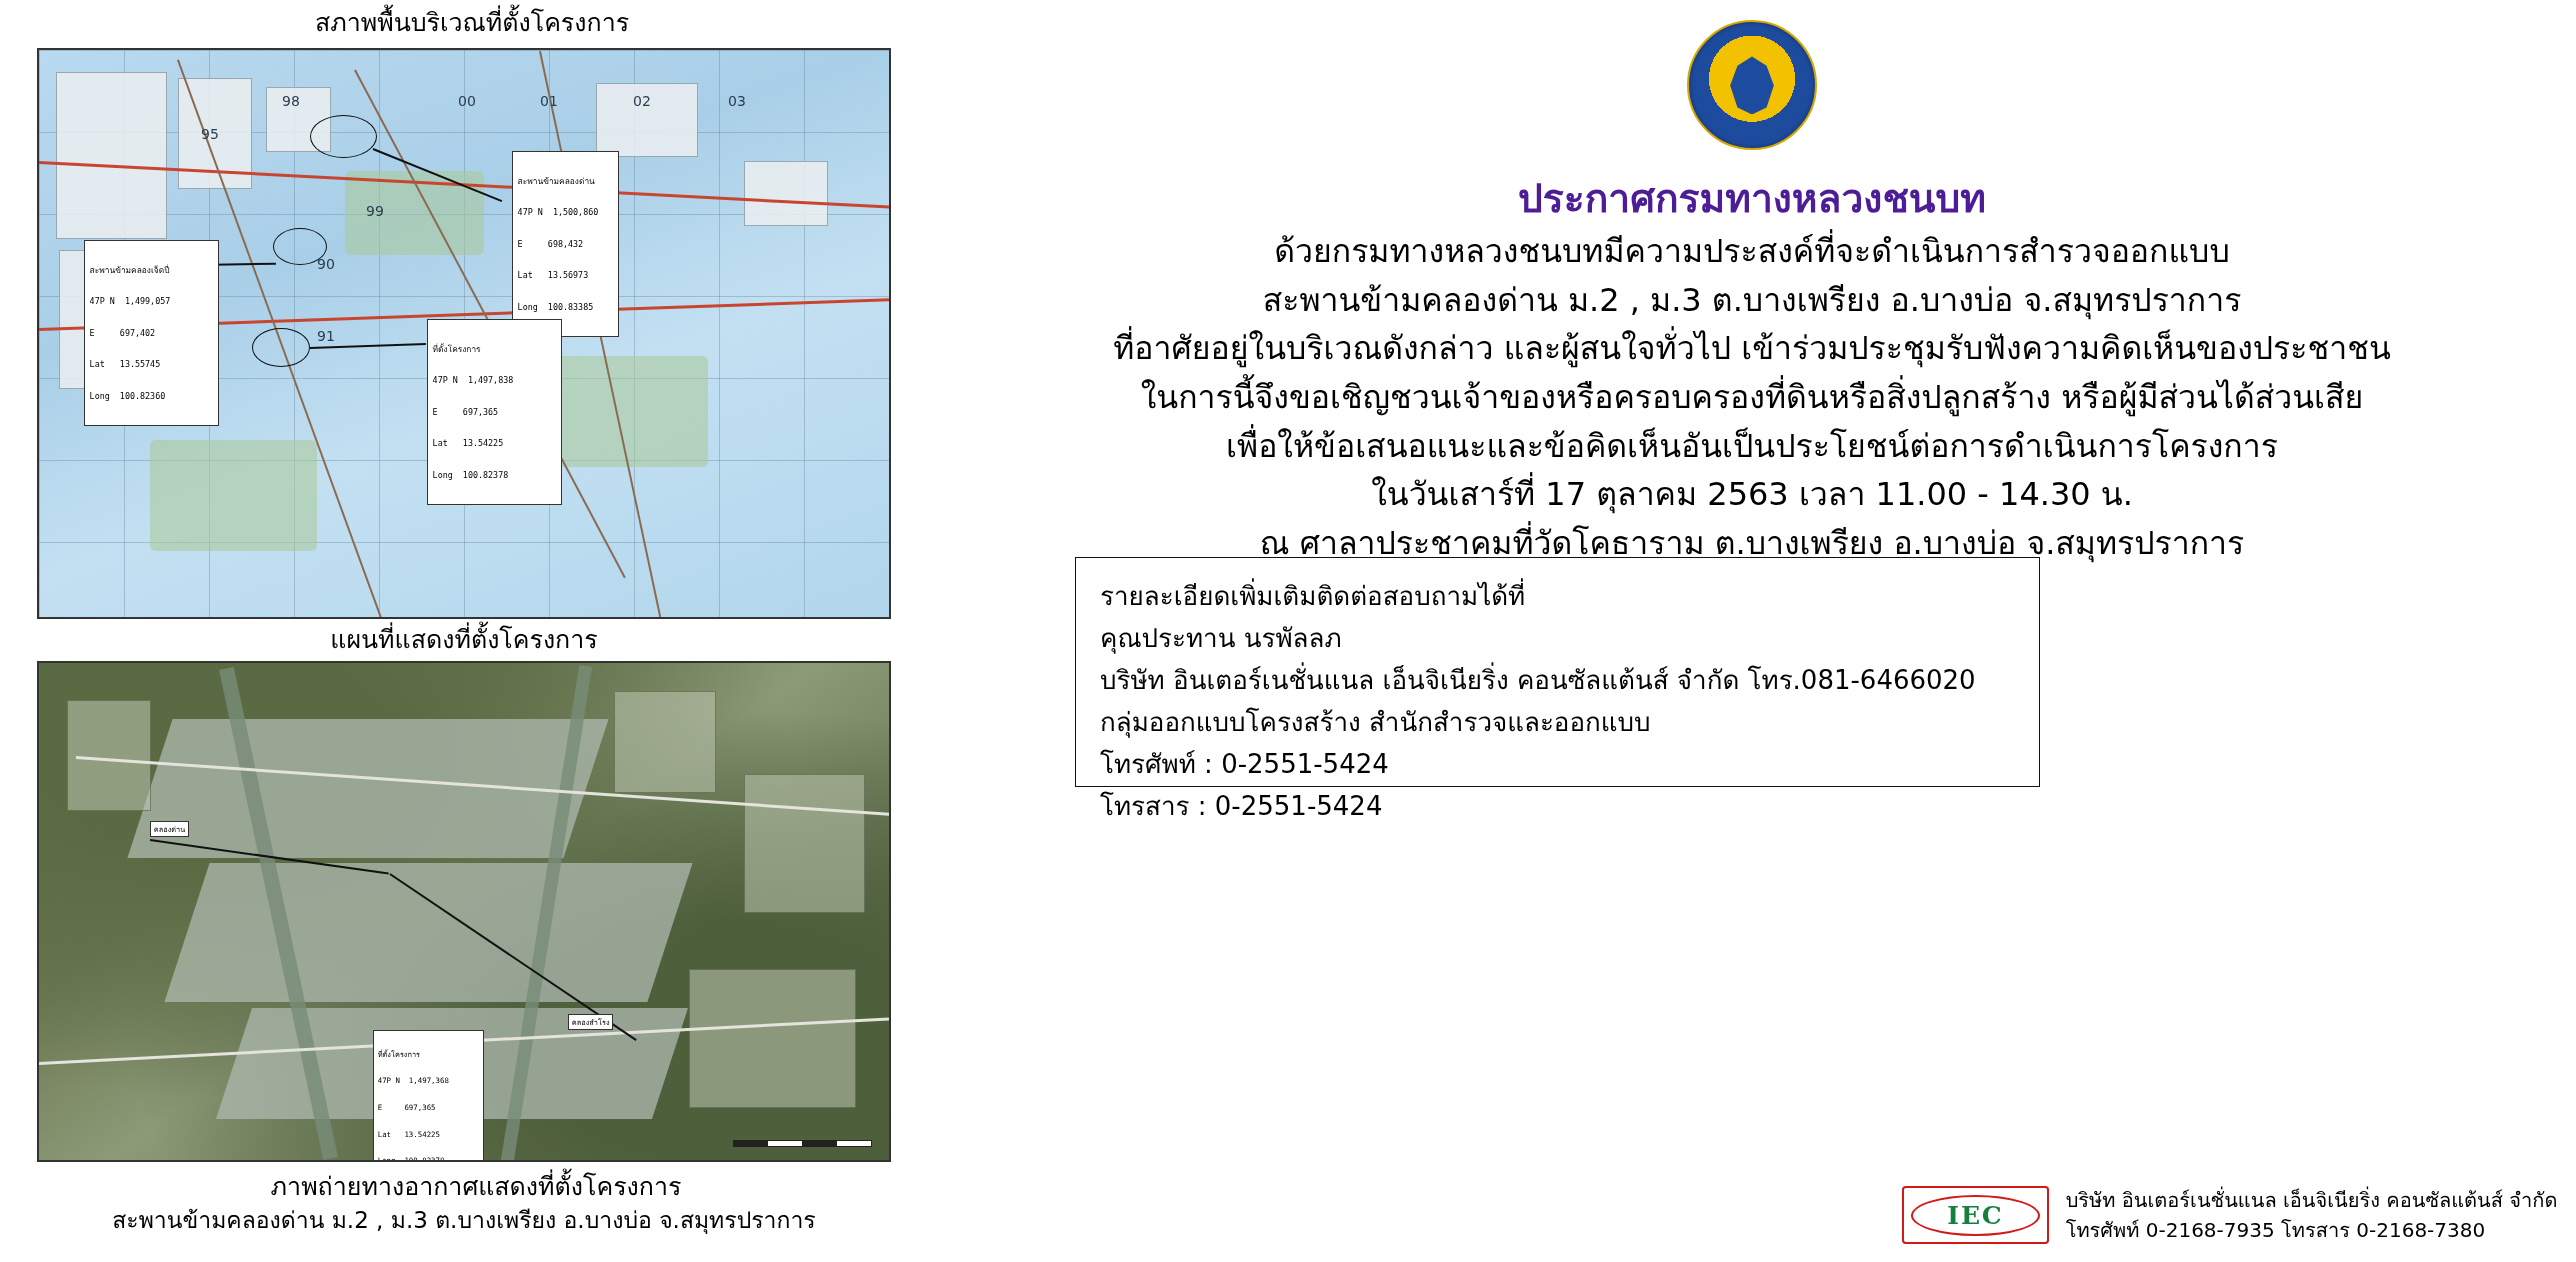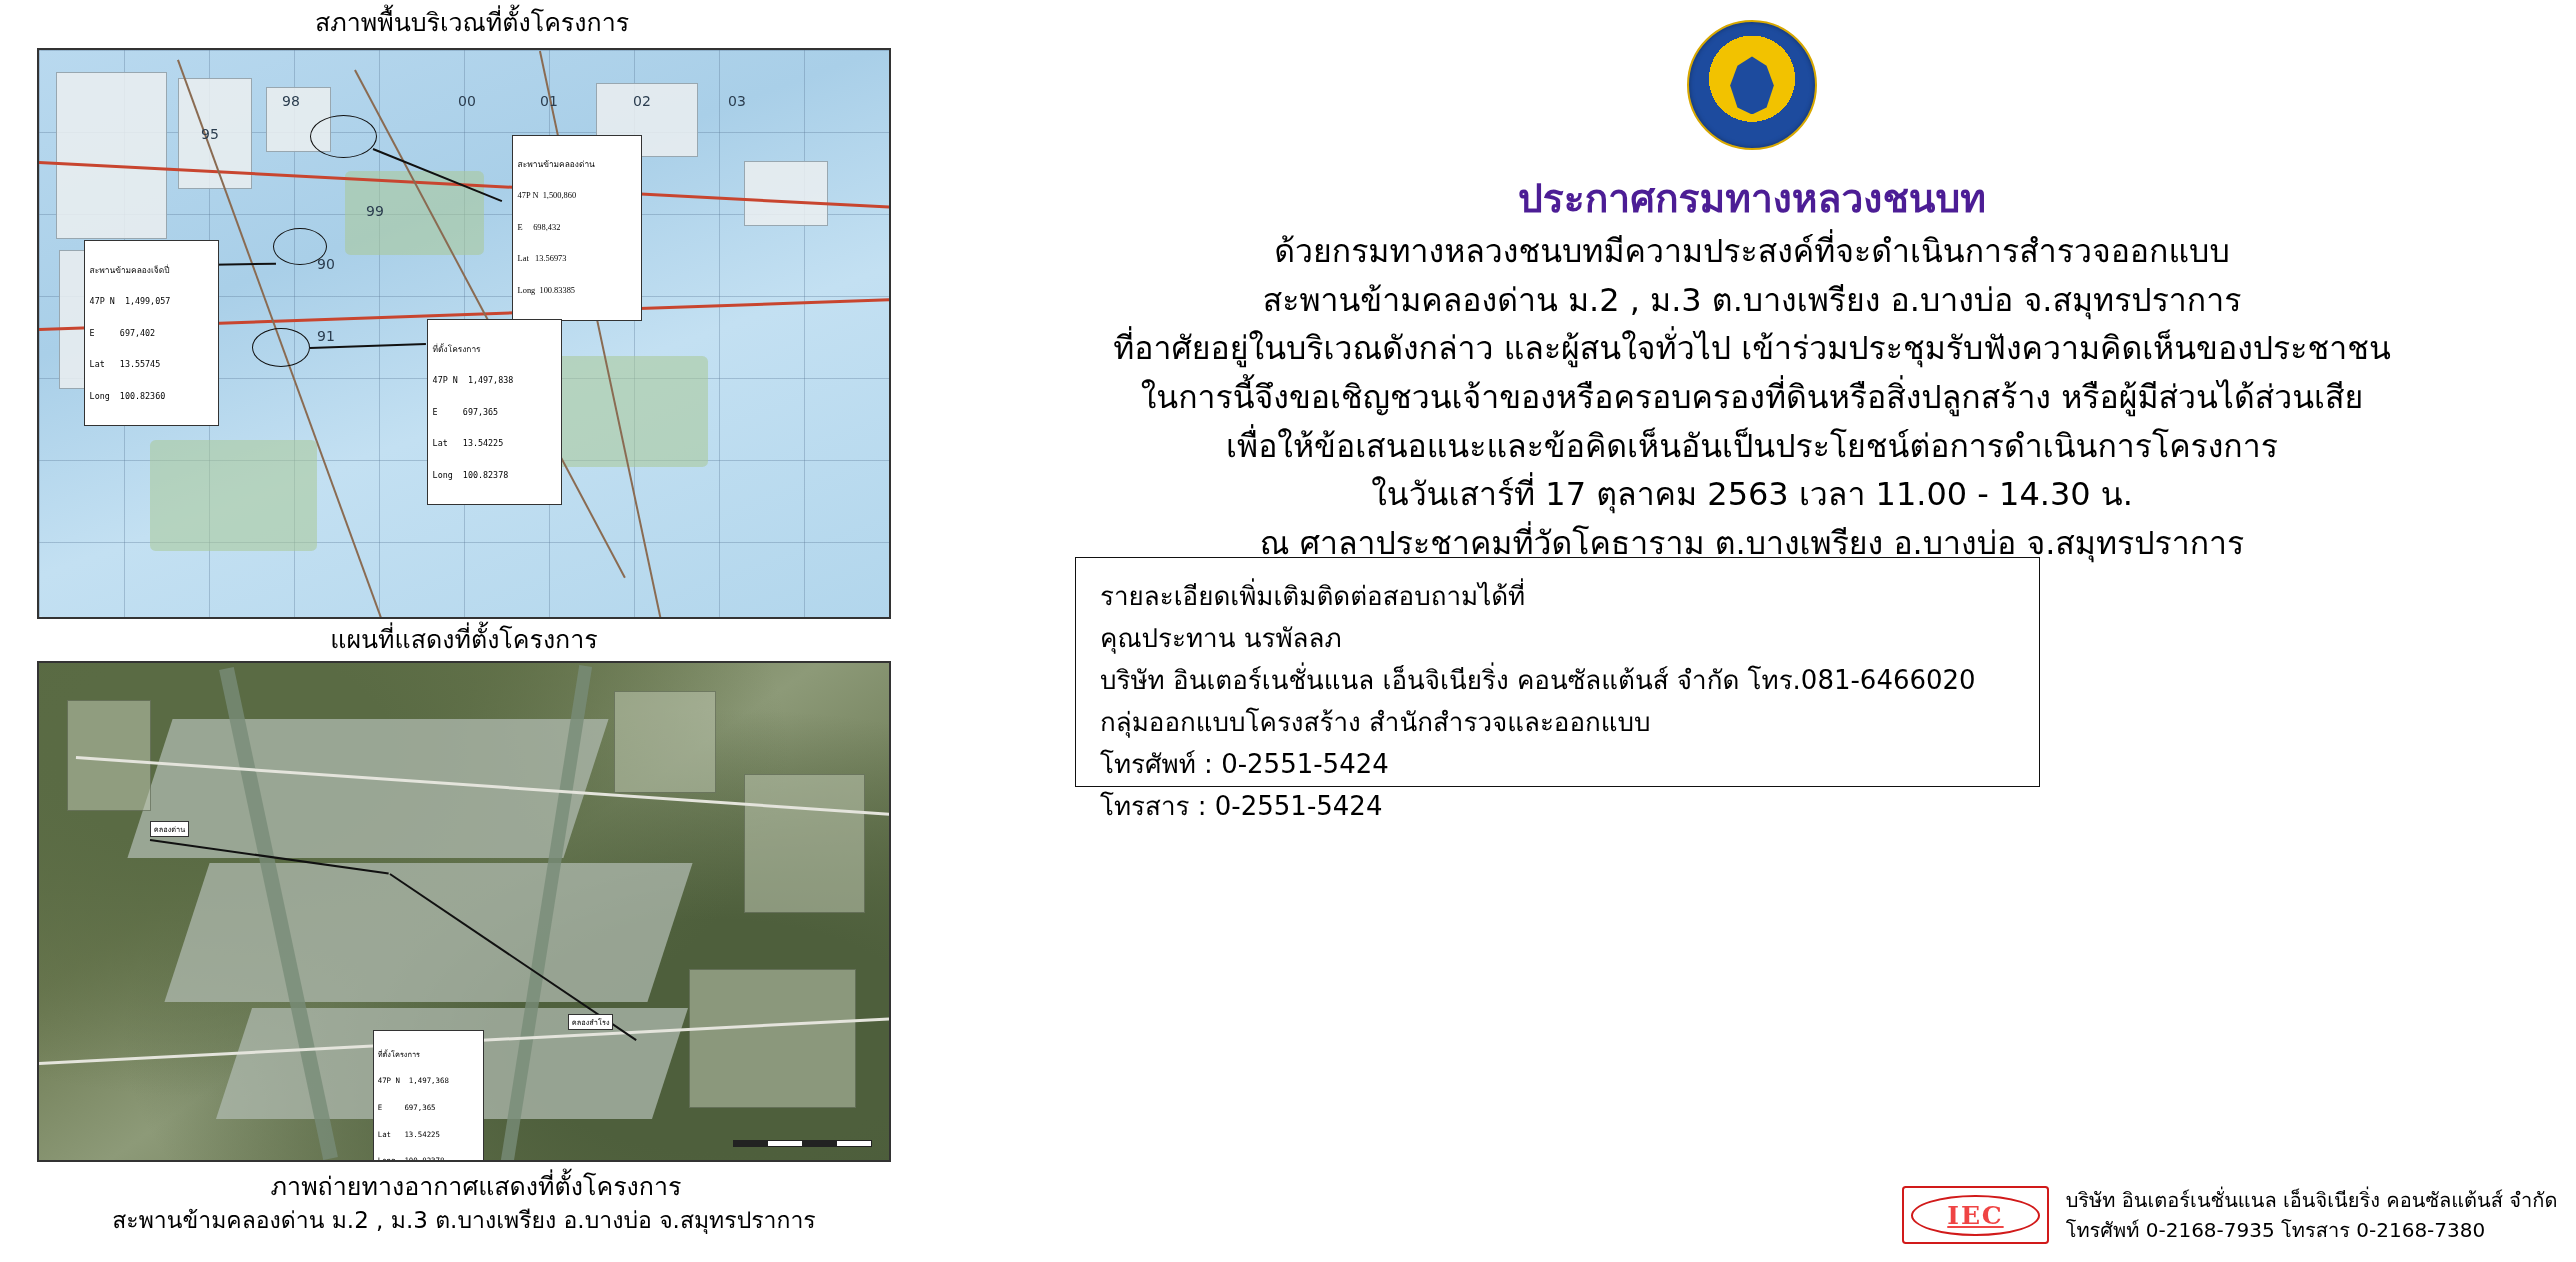--- a/index.html
+++ b/index.html
@@ -187,24 +187,24 @@
     display: flex; align-items: center; justify-content: center;
     background: #fff;
     overflow: hidden;
   }
   .iec-logo .oval {
     position: absolute; left: 7.4px; top: 6.5px; right: 7.4px; bottom: 6.5px;
     border: 2.8px solid #d11a1a; border-radius: 50%;
   }
   .iec-logo .txt {
     position: relative;
-    color: #ef4444; font-weight: bold; font-size: 25px;
+    color: #15803d; font-weight: bold; font-size: 25px;
     letter-spacing: 1.9px;
     font-family: "DejaVu Serif", "Liberation Serif", serif;
-    background: #fff; padding: 0 3.7px; text-decoration: underline;
+    background: #fff; padding: 0 3.7px;
   }
   .footer-text {
     font-size: 20px; line-height: 1.5; color: #000; text-align: left;
   }
   .footer-text p { margin: 0; }
 </style>
 </head>
 <body>
 
 <div class="page">
@@ -247,21 +247,21 @@
       <div class="topo-num" style="left:278px; top:278px;">91</div>
 
       <div class="topo-ellipse" style="left:271px; top:65px;  width:67px; height:43px;"></div>
       <div class="topo-ellipse" style="left:234px; top:178px; width:54px; height:37px;"></div>
       <div class="topo-ellipse" style="left:213px; top:278px; width:58px; height:39px;"></div>
 
       <div class="topo-leader" style="left:334px; top:98px; width:139px; transform: rotate(22deg);"></div>
       <div class="topo-leader" style="left:102px; top:215px; width:135px; transform: rotate(-1deg);"></div>
       <div class="topo-leader" style="left:271px; top:297px; width:116px; transform: rotate(-2deg);"></div>
 
-      <div class="topo-label-box" style="left:473px; top:85px; width:130px;font-family:Liberation Serif, serif;">
+      <div class="topo-label-box" style="left:473px; top:101px; width:107px;">
         <div>สะพานข้ามคลองด่าน</div>
         <div>47P N  1,500,860</div>
         <div>E     698,432</div>
         <div>Lat   13.56973</div>
         <div>Long  100.83385</div>
       </div>
 
       <div class="topo-label-box" style="left:45px; top:190px; width:135px;">
         <div>สะพานข้ามคลองเจ็ดปี่</div>
         <div>47P N  1,499,057</div>

